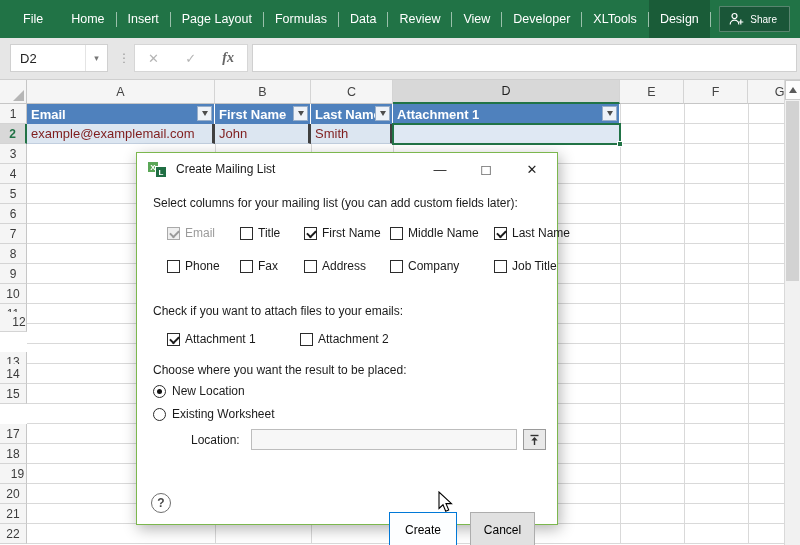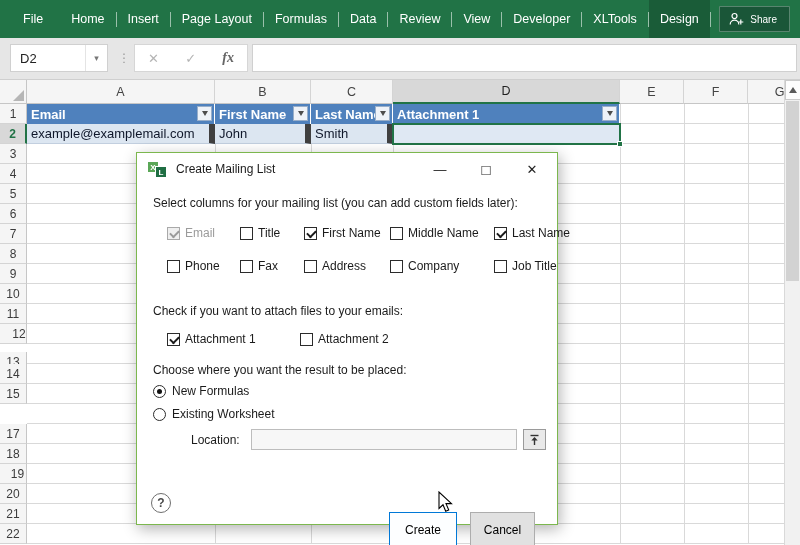--- a/index.html
+++ b/index.html
@@ -46,22 +46,22 @@
   .rowh.sel{background:#d8d8d8;color:var(--sel-green);border-right:2px solid var(--sel-green);font-weight:bold;}
   .cells{position:absolute;left:0;top:0;width:784px;height:465px;}
   .hlines{position:absolute;left:27px;top:24px;width:757px;height:440px;
           background:repeating-linear-gradient(to bottom,transparent 0 19px,#d9d9d9 19px 20px);}
   .vline{position:absolute;top:24px;width:1px;height:440px;background:#d9d9d9;}
   .th{position:absolute;top:24px;height:20px;background:var(--hdr-blue);color:#fff;font-size:13px;font-weight:bold;
       display:flex;align-items:center;padding-left:4px;border-right:1px solid #fff;overflow:hidden;white-space:nowrap;z-index:2;}
   .filterbtn{position:absolute;right:2px;top:2px;width:15px;height:15px;background:#eef2f8;border:1px solid #98aec9;
              display:flex;align-items:center;justify-content:center;}
   .filterbtn .ftri{width:0;height:0;border-left:3.5px solid transparent;border-right:3.5px solid transparent;border-top:5px solid #4d4d4d;}
-  .td{position:absolute;top:44px;height:20px;background:var(--row-blue);color:#0f172a;font-size:13px;
-      display:flex;align-items:center;padding-left:4px;border-right:6px solid #404040;border-bottom:1px solid #c2cfdf;
+  .td{position:absolute;top:44px;height:20px;background:var(--row-blue);color:#7f1d1d;font-size:13px;
+      display:flex;align-items:center;padding-left:4px;border-right:3px solid #404040;border-bottom:1px solid #c2cfdf;
       overflow:hidden;white-space:nowrap;z-index:2;}
   .selbox{position:absolute;left:392px;top:43px;width:229px;height:22px;border:2px solid var(--sel-green);background:#dfe8f3;z-index:3;}
   .fillhandle{position:absolute;right:-4px;bottom:-4px;width:6px;height:6px;background:var(--sel-green);border:1px solid #fff;}
   .vscroll{position:absolute;right:0;top:0;width:16px;height:465px;background:#f1f1f1;border-left:1px solid #d9d9d9;z-index:4;}
   .vs-up{position:absolute;left:0;top:0;width:16px;height:20px;background:#fdfdfd;border:1px solid #cacaca;
          display:flex;align-items:center;justify-content:center;}
   .vs-up .utri{width:0;height:0;border-left:4px solid transparent;border-right:4px solid transparent;border-bottom:6px solid #5a5a5a;}
   .vs-thumb{position:absolute;left:1px;top:21px;width:13px;height:180px;background:#d2d2d2;}
 
   
@@ -219,21 +219,21 @@
         <div class="rowh sel" style="top: 44px;">2</div>
         <div class="rowh" style="top: 64px;">3</div>
         <div class="rowh" style="top: 84px;">4</div>
         <div class="rowh" style="top: 104px;">5</div>
         <div class="rowh" style="top: 124px;">6</div>
         <div class="rowh" style="top: 144px;">7</div>
         <div class="rowh" style="top: 164px;">8</div>
         <div class="rowh" style="top: 184px;">9</div>
         <div class="rowh" style="top: 204px;">10</div>
         <div class="rowh" style="top: 224px;">11</div>
-        <div class="rowh" style="top: 244px; padding-left: 12px;">12</div>
+        <div class="rowh" style="top: 232px; padding-left: 12px;">12</div>
         <div class="rowh" style="top: 272px;">13</div>
         <div class="rowh" style="top: 284px;">14</div>
         <div class="rowh" style="top: 304px;">15</div>
         <div class="rowh" style="top: 324px; margin-top: 28px;">16</div>
         <div class="rowh" style="top: 344px;">17</div>
         <div class="rowh" style="top: 364px;">18</div>
         <div class="rowh" style="top: 384px; padding-left: 9px;">19</div>
         <div class="rowh" style="top: 404px;">20</div>
         <div class="rowh" style="top: 424px;">21</div>
         <div class="rowh" style="top: 444px;">22</div>
@@ -315,21 +315,21 @@
         <div class="cbitem" style="left: 147px;">
           <div class="cb"></div>
           <span class="cblabel">Attachment 2</span>
         </div>
       </div>
 
     <div class="dlabel" style="top:210px">Choose where you want the result to be placed:</div>
     <div id="radios">
         <div class="radioitem" style="top: 231px;">
           <div class="radio sel"></div>
-          <span>New Formulas</span>
+          <span>New Location</span>
         </div>
         <div class="radioitem" style="top: 254px;">
           <div class="radio"></div>
           <span>Existing Worksheet</span>
         </div>
       </div>
 
     <div class="loc-label">Location:</div>
     <div class="loc-input">
       <span></span>

